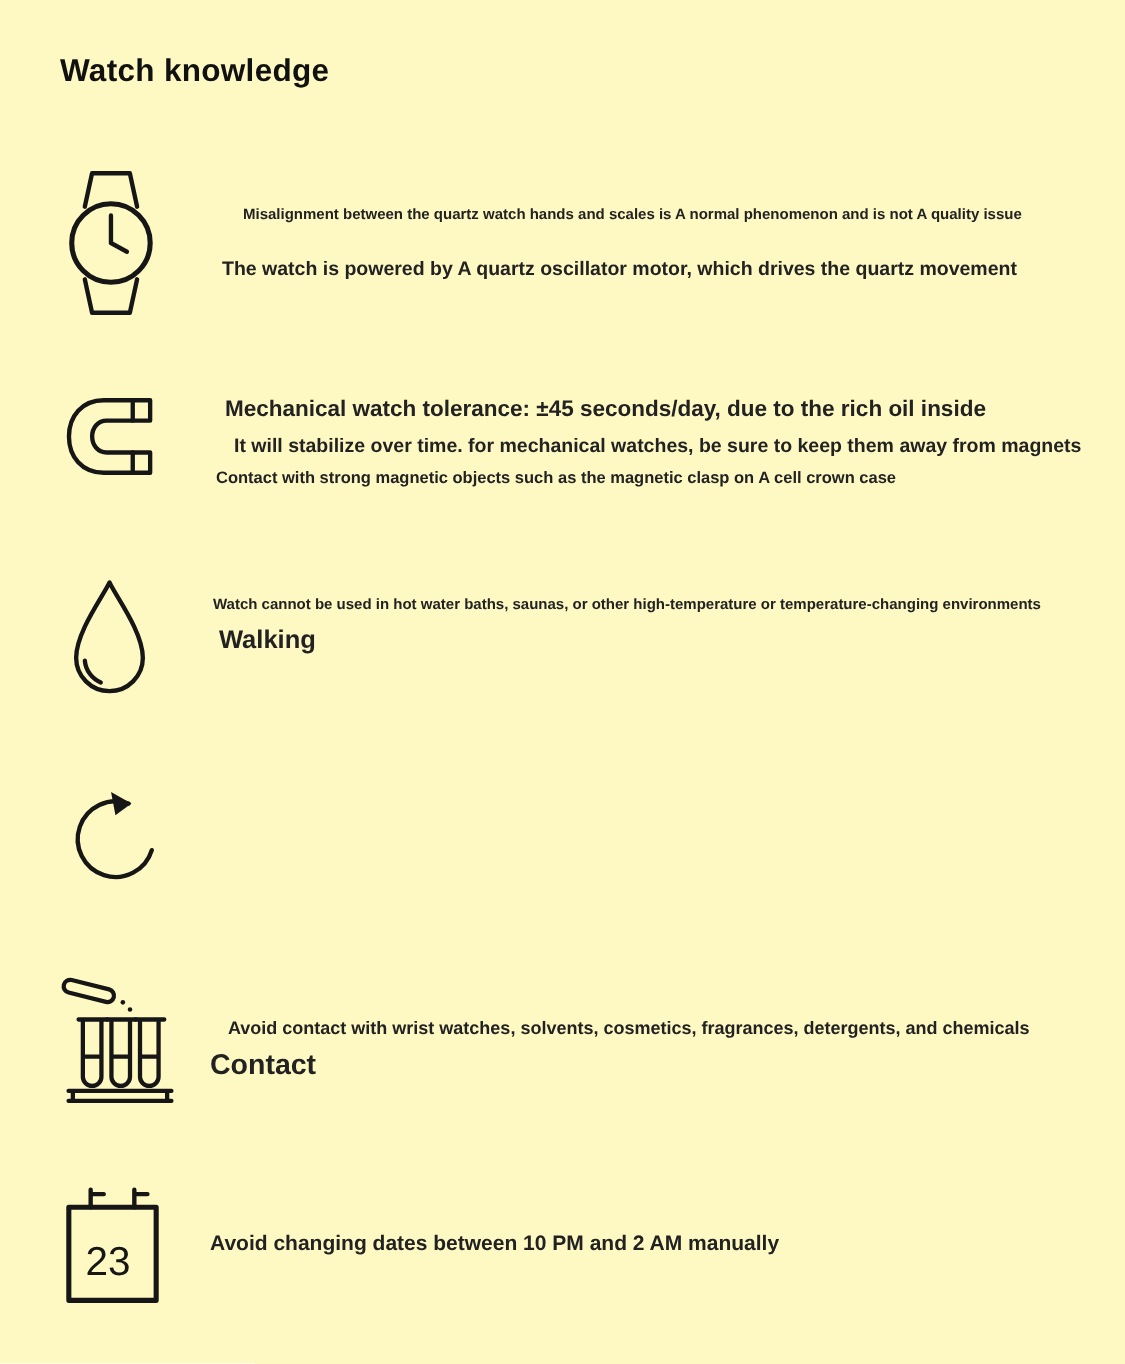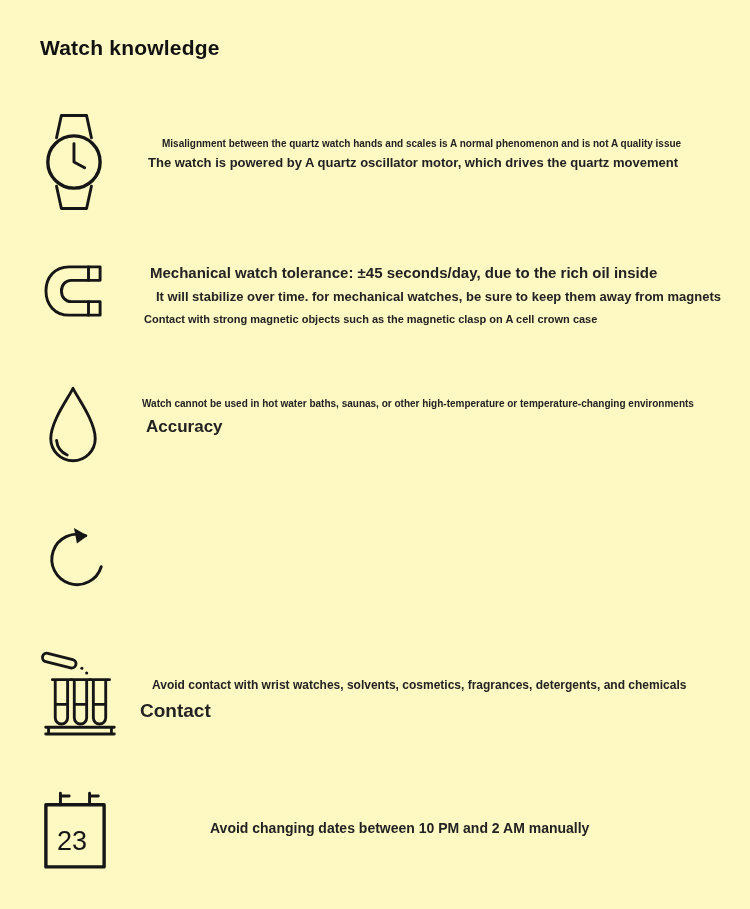--- a/index.html
+++ b/index.html
@@ -39,21 +39,21 @@
   <div class="section" style="top:112px; height:110px;">
     <div class="icon-box" style="left:2px; top:0;">
       <svg width="62" height="100" viewBox="0 0 64 100">
         <path d="M20,2 H46 M20,2 L15,25 M46,2 L51,25"></path>
         <circle cx="33" cy="50" r="27" stroke-width="3.5"></circle>
         <path d="M33,50 V31 M33,50 L44,56"></path>
         <path d="M20,98 H46 M15,75 L20,98 M51,75 L46,98"></path>
       </svg>
     </div>
     <div class="text-col" style="top:26px;">
-      <div class="line t10" style="margin-left:22px; margin-bottom:6px;">Misalignment between the quartz watch hands and scales is A normal phenomenon and is not A quality issue</div>
+      <div class="line t10" style="margin-left:22px; margin-bottom:22px;">Misalignment between the quartz watch hands and scales is A normal phenomenon and is not A quality issue</div>
       <div class="line t13" style="margin-left:8px;">The watch is powered by A quartz oscillator motor, which drives the quartz movement</div>
     </div>
   </div>
 
   <div class="section" style="top:258px; height:80px;">
     <div class="icon-box" style="left:2px; top:4px;">
       <svg width="64" height="58" viewBox="0 0 66 60">
         <path d="M60,5 H28 C13,5 4,16 4,30 C4,44 13,55 28,55 H60 V41 H30 C24,41 20,36 20,30 C20,24 24,19 30,19 H60 Z"></path>
         <path d="M48,5 V19 M48,41 V55"></path>
       </svg>
@@ -67,21 +67,21 @@
 
   <div class="section" style="top:380px; height:100px;">
     <div class="icon-box" style="left:4px; top:2px;">
       <svg width="58" height="86" viewBox="0 0 60 82">
         <path d="M30,3 C26,12 7,37 7,55 a23,23 0 0 0 46,0 C53,37 34,12 30,3 Z"></path>
         <path d="M13,57 a18,18 0 0 0 11,15"></path>
       </svg>
     </div>
     <div class="text-col" style="top:18px;">
       <div class="line t10" style="margin-left:2px; margin-bottom:8px;">Watch cannot be used in hot water baths, saunas, or other high-temperature or temperature-changing environments</div>
-      <div class="line t17" style="margin-left:6px;">Accuracy</div>
+      <div class="line t17" style="margin-left:6px;">Walking</div>
     </div>
   </div>
 
   <div class="section" style="top:522px; height:85px;">
     <div class="icon-box" style="left:2px; top:2px;">
       <svg width="66" height="70" viewBox="0 0 68 68">
         <path d="M45,10 A26,26 0 1 0 61,42"></path>
         <path d="M47,10 L33,2 L36,18 Z" fill="#161616" stroke="none"></path>
       </svg>
     </div>
@@ -109,17 +109,17 @@
 
   <div class="section" style="top:790px; height:90px;">
     <div class="icon-box" style="left:2px; top:0;">
       <svg width="66" height="82" viewBox="0 0 68 82">
         <rect x="4" y="14" width="60" height="64" stroke-width="3.5"></rect>
         <path d="M19,2 V14 M19,5 H28 M49,2 V14 M49,5 H58"></path>
       </svg>
       <span class="cal-day">23</span>
     </div>
     <div class="text-col" style="top:30px;">
-      <div class="line t14" style="margin-left:70px; margin-bottom:9px;">Avoid changing dates between 10 PM and 2 AM manually</div>
+      <div class="line t14" style="margin-bottom:9px;">Avoid changing dates between 10 PM and 2 AM manually</div>
     </div>
   </div>
 
 </div>
 
 </body></html>

